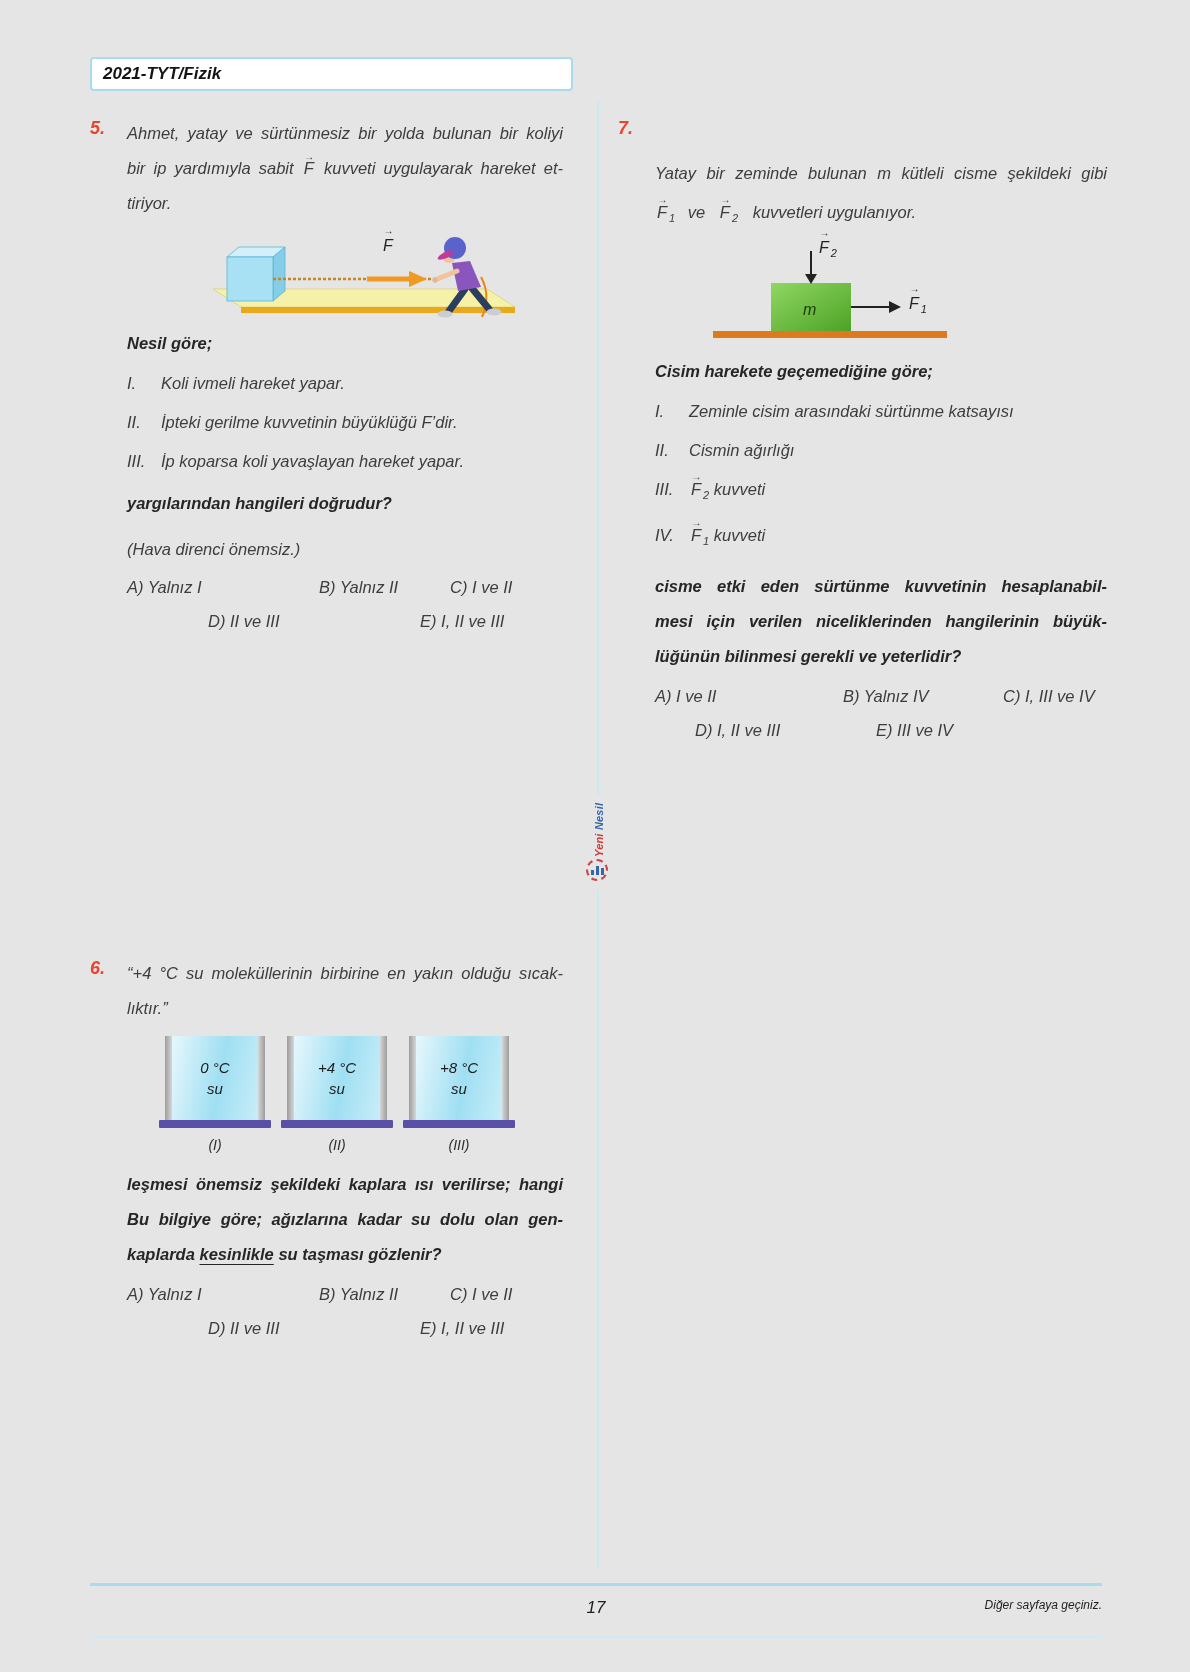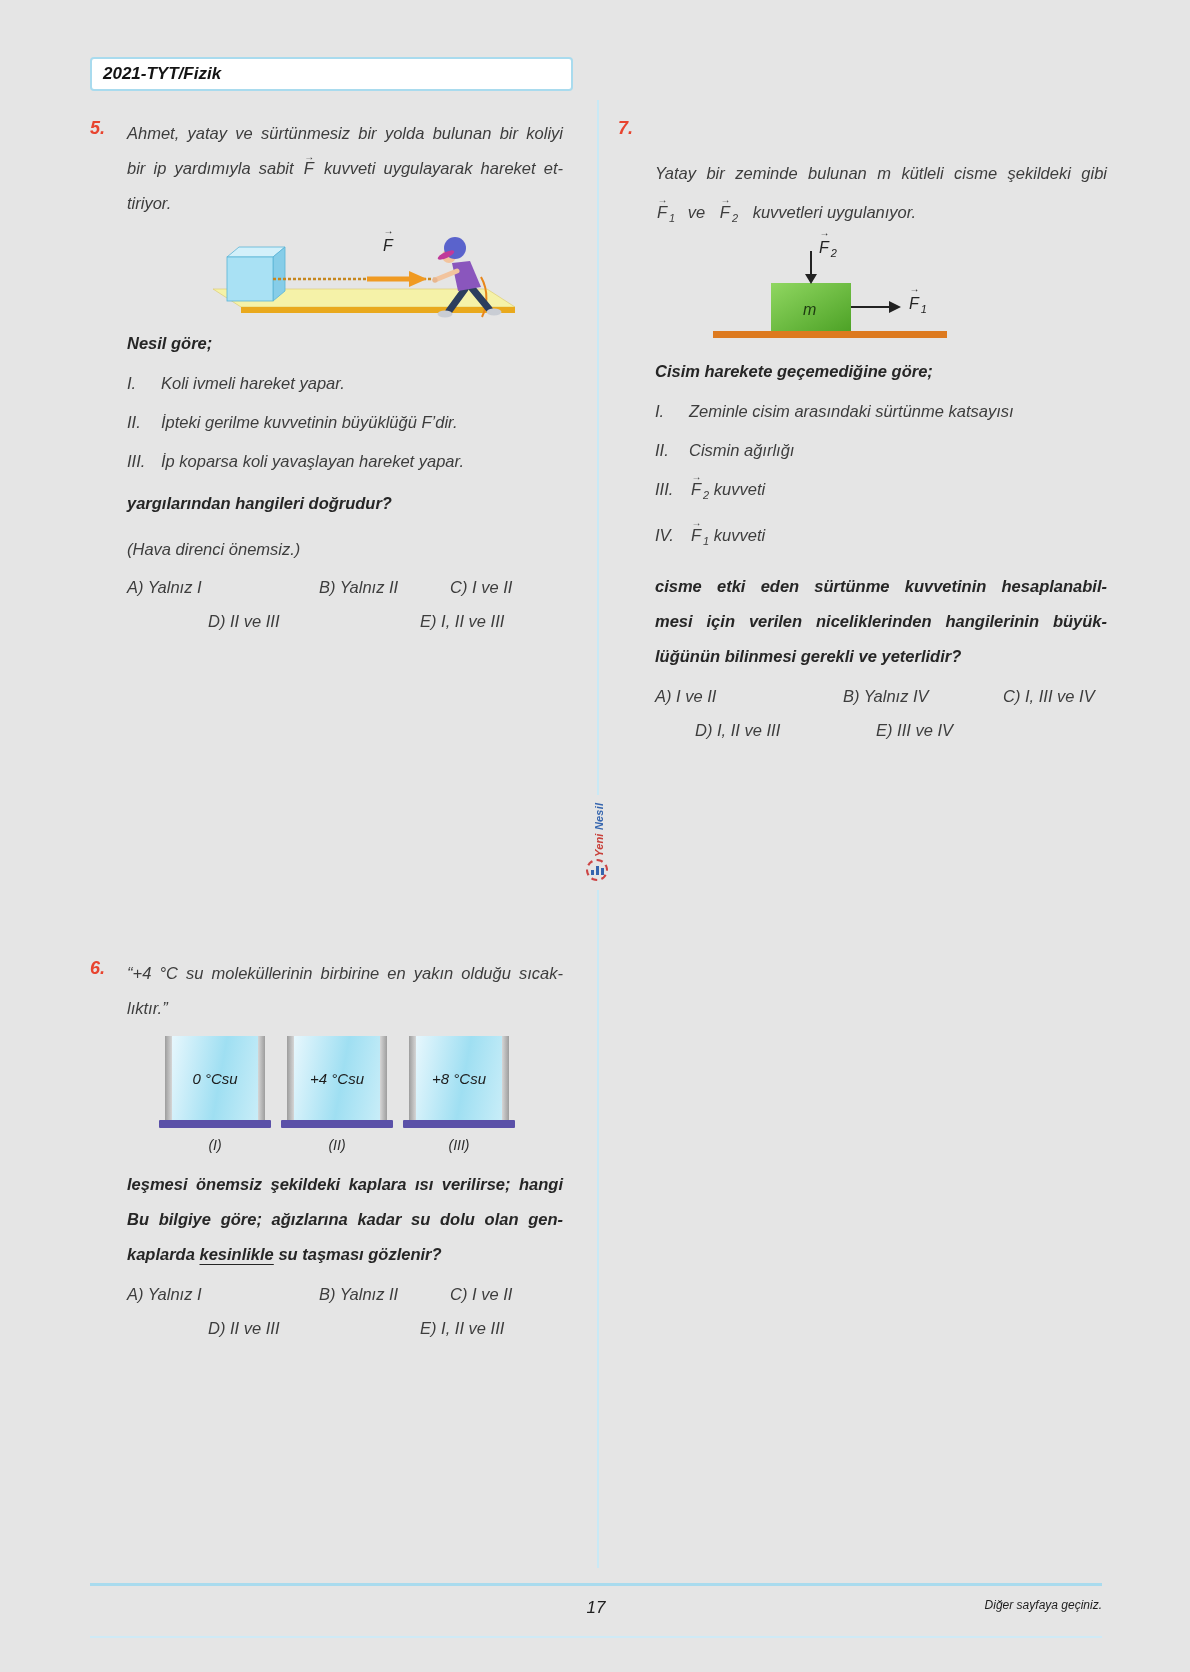--- a/index.html
+++ b/index.html
@@ -65,21 +65,21 @@
   .f1label{left:194px;top:54px;}
   .mlabel{left:90px;top:60px;color:#1d3a10;}
 
   
   .beakers{display:flex;gap:10px;margin:10px 0 0 32px;width:360px;}
   .bk-unit{width:112px;flex:none;}
   .beaker{position:relative;width:100px;height:84px;margin:0 auto;display:flex;}
   .wall{width:7px;background:linear-gradient(to right,#9d9d9d,#d6d6d6);}
   .wall.rgt{background:linear-gradient(to right,#d6d6d6,#9d9d9d);}
   .water{flex:1;background:linear-gradient(100deg,#e7f7fd 0%,#9fdff2 55%,#c8edf8 100%);
-         display:flex;flex-direction:row;align-items:center;justify-content:center;
+         display:flex;flex-direction:column;align-items:center;justify-content:center;
          font-size:15px;color:#1c1c1c;line-height:21px;}
   .bk-base{width:112px;height:8px;background:#5a50a8;border-radius:1px;}
   .bk-tag{text-align:center;font-size:14px;color:#2e2e2e;margin-top:9px;}
 
   .uline{text-decoration:underline;text-underline-offset:4px;}
 
   
   .f-line{position:absolute;left:90px;width:1012px;height:3px;background:#a9dbee;top:1583px;}
   .f-line2{position:absolute;left:90px;width:1012px;height:2px;background:#cfeaf6;top:1636px;}
   .page-num{position:absolute;left:90px;width:1012px;top:1598px;text-align:center;font-size:17px;color:#1e1e1e;}

